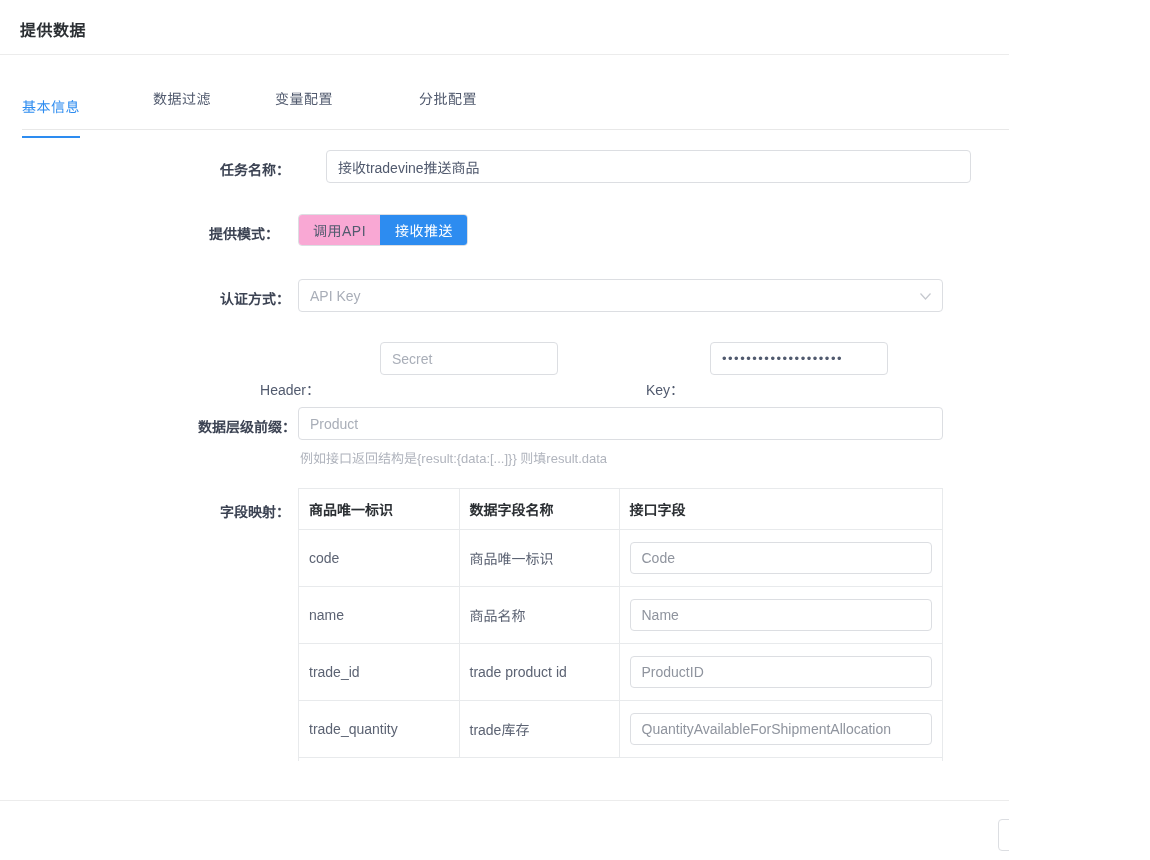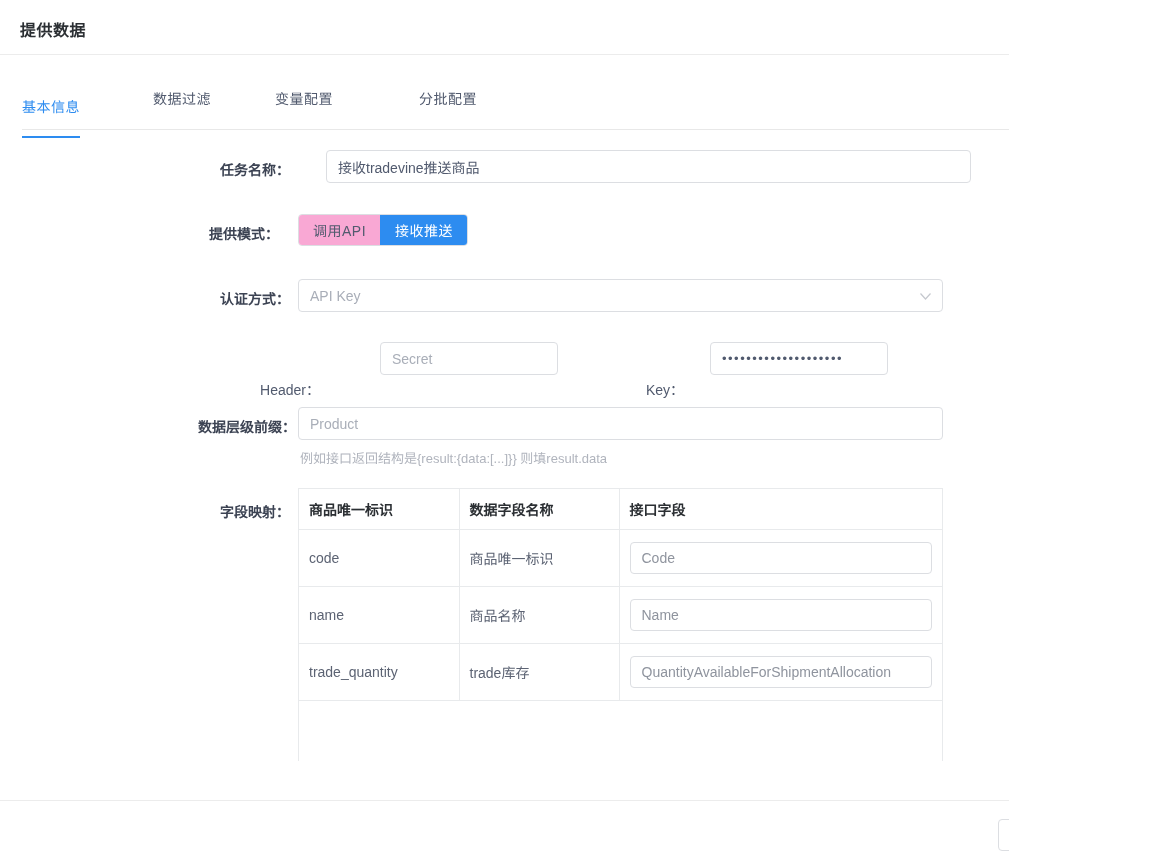--- a/index.html
+++ b/index.html
@@ -333,20 +333,27 @@
             </td>
           </tr>
           <tr>
             <td>name</td>
             <td>商品名称</td>
             <td>
               <span class="cell-input">Name</span>
             </td>
           </tr>
           <tr>
+            <td>trade_id</td>
+            <td>trade product id</td>
+            <td>
+              <span class="cell-input">ProductID</span>
+            </td>
+          </tr>
+          <tr>
             <td>trade_quantity</td>
             <td>trade库存</td>
             <td>
               <span class="cell-input">QuantityAvailableForShipmentAllocation</span>
             </td>
           </tr>
         </tbody>
       </table>
     </div>
 

